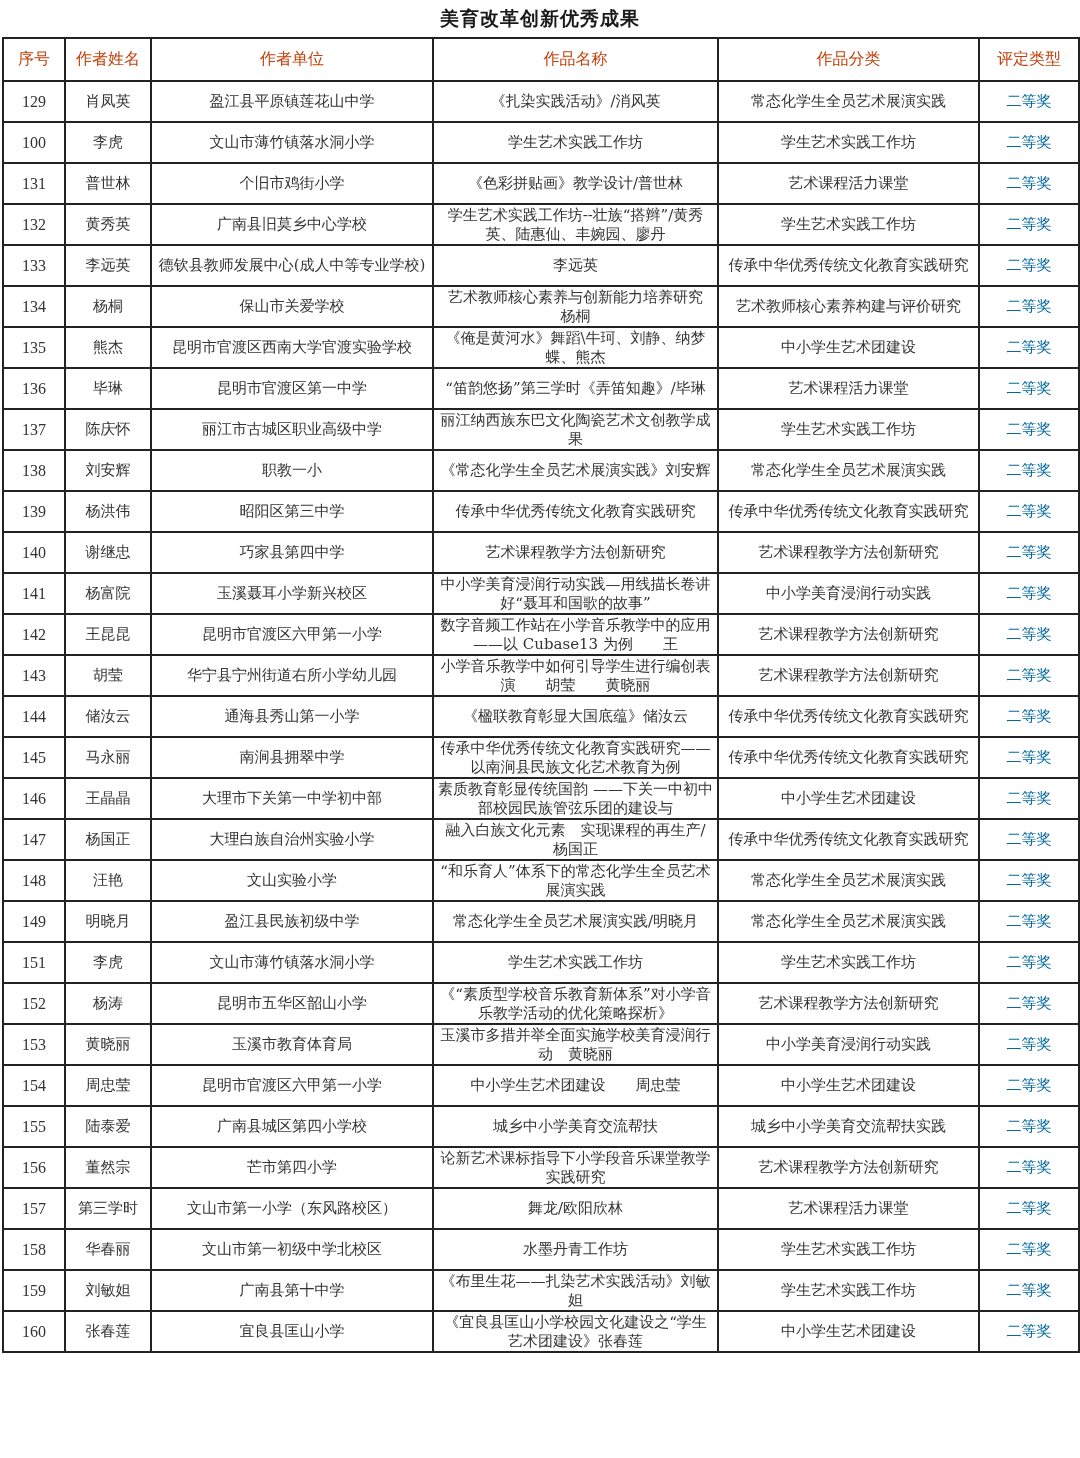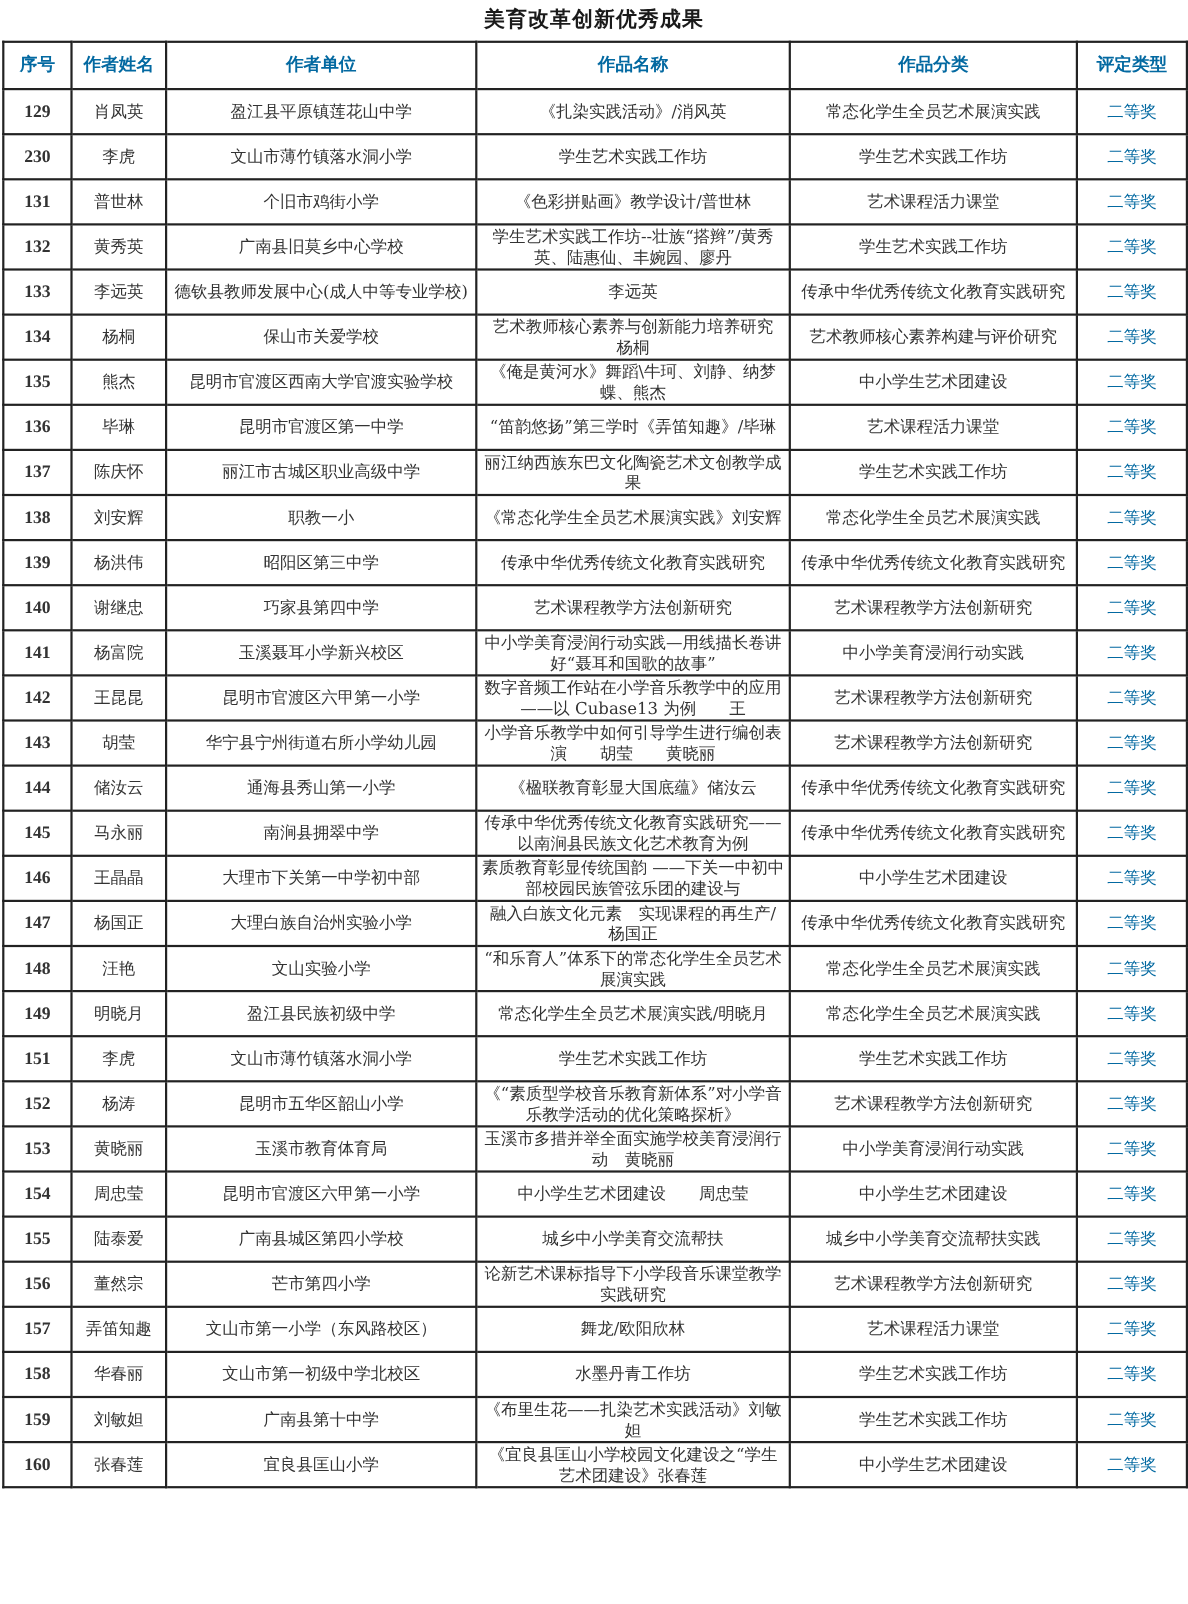--- a/index.html
+++ b/index.html
@@ -1,22 +1,22 @@
 <!DOCTYPE html>
 <html><head>
 <meta charset="utf-8">
 <style>
   html, body { margin: 0; padding: 0; background: #ffffff; }
   body { width: 1080px; height: 1458px; overflow: hidden; font-family: "DejaVu Serif", "Liberation Serif", serif; color: #2a2a2a; }
   .title { height: 36px; line-height: 36px; text-align: center; font-family: "DejaVu Sans", "Liberation Sans", sans-serif; font-weight: bold; font-size: 19px; color: #1a1a1a; letter-spacing: 1px; }
   table { position: absolute; left: 2px; top: 37px; width: 1076px; border-collapse: collapse; table-layout: fixed; }
   th, td { border: 2px solid #222; text-align: center; vertical-align: middle; padding: 0 4px; overflow: hidden; }
-  th { height: 41px; font-family: "DejaVu Sans", "Liberation Sans", sans-serif; font-weight: bold; font-size: 16px; color: #0369a1; }
+  th { height: 41px; font-family: "DejaVu Sans", "Liberation Sans", sans-serif; font-weight: normal; font-size: 16px; color: #c2410c; }
   td { height: 39px; font-size: 15px; line-height: 19px; color: #333; }
-  td.num { font-family: "Liberation Serif", "DejaVu Serif", serif; font-size: 16px; font-weight: bold; }
+  td.num { font-family: "Liberation Serif", "DejaVu Serif", serif; font-size: 16px; }
   td.award { color: #0369a1; }
 </style>
 </head>
 <body>
 
 <div class="title">美育改革创新优秀成果</div>
 
 <table>
   <colgroup>
     <col style="width:62px">
@@ -39,21 +39,21 @@
   <tbody id="tbody">
       <tr>
         <td class="num">129</td>
         <td>肖凤英</td>
         <td>盈江县平原镇莲花山中学</td>
         <td>《扎染实践活动》/消风英</td>
         <td>常态化学生全员艺术展演实践</td>
         <td class="award">二等奖</td>
       </tr>
       <tr>
-        <td class="num">230</td>
+        <td class="num">100</td>
         <td>李虎</td>
         <td>文山市薄竹镇落水洞小学</td>
         <td>学生艺术实践工作坊</td>
         <td>学生艺术实践工作坊</td>
         <td class="award">二等奖</td>
       </tr>
       <tr>
         <td class="num">131</td>
         <td>普世林</td>
         <td>个旧市鸡街小学</td>
@@ -248,21 +248,21 @@
       <tr>
         <td class="num">156</td>
         <td>董然宗</td>
         <td>芒市第四小学</td>
         <td>论新艺术课标指导下小学段音乐课堂教学实践研究</td>
         <td>艺术课程教学方法创新研究</td>
         <td class="award">二等奖</td>
       </tr>
       <tr>
         <td class="num">157</td>
-        <td>弄笛知趣</td>
+        <td>第三学时</td>
         <td>文山市第一小学（东风路校区）</td>
         <td>舞龙/欧阳欣林</td>
         <td>艺术课程活力课堂</td>
         <td class="award">二等奖</td>
       </tr>
       <tr>
         <td class="num">158</td>
         <td>华春丽</td>
         <td>文山市第一初级中学北校区</td>
         <td>水墨丹青工作坊</td>

